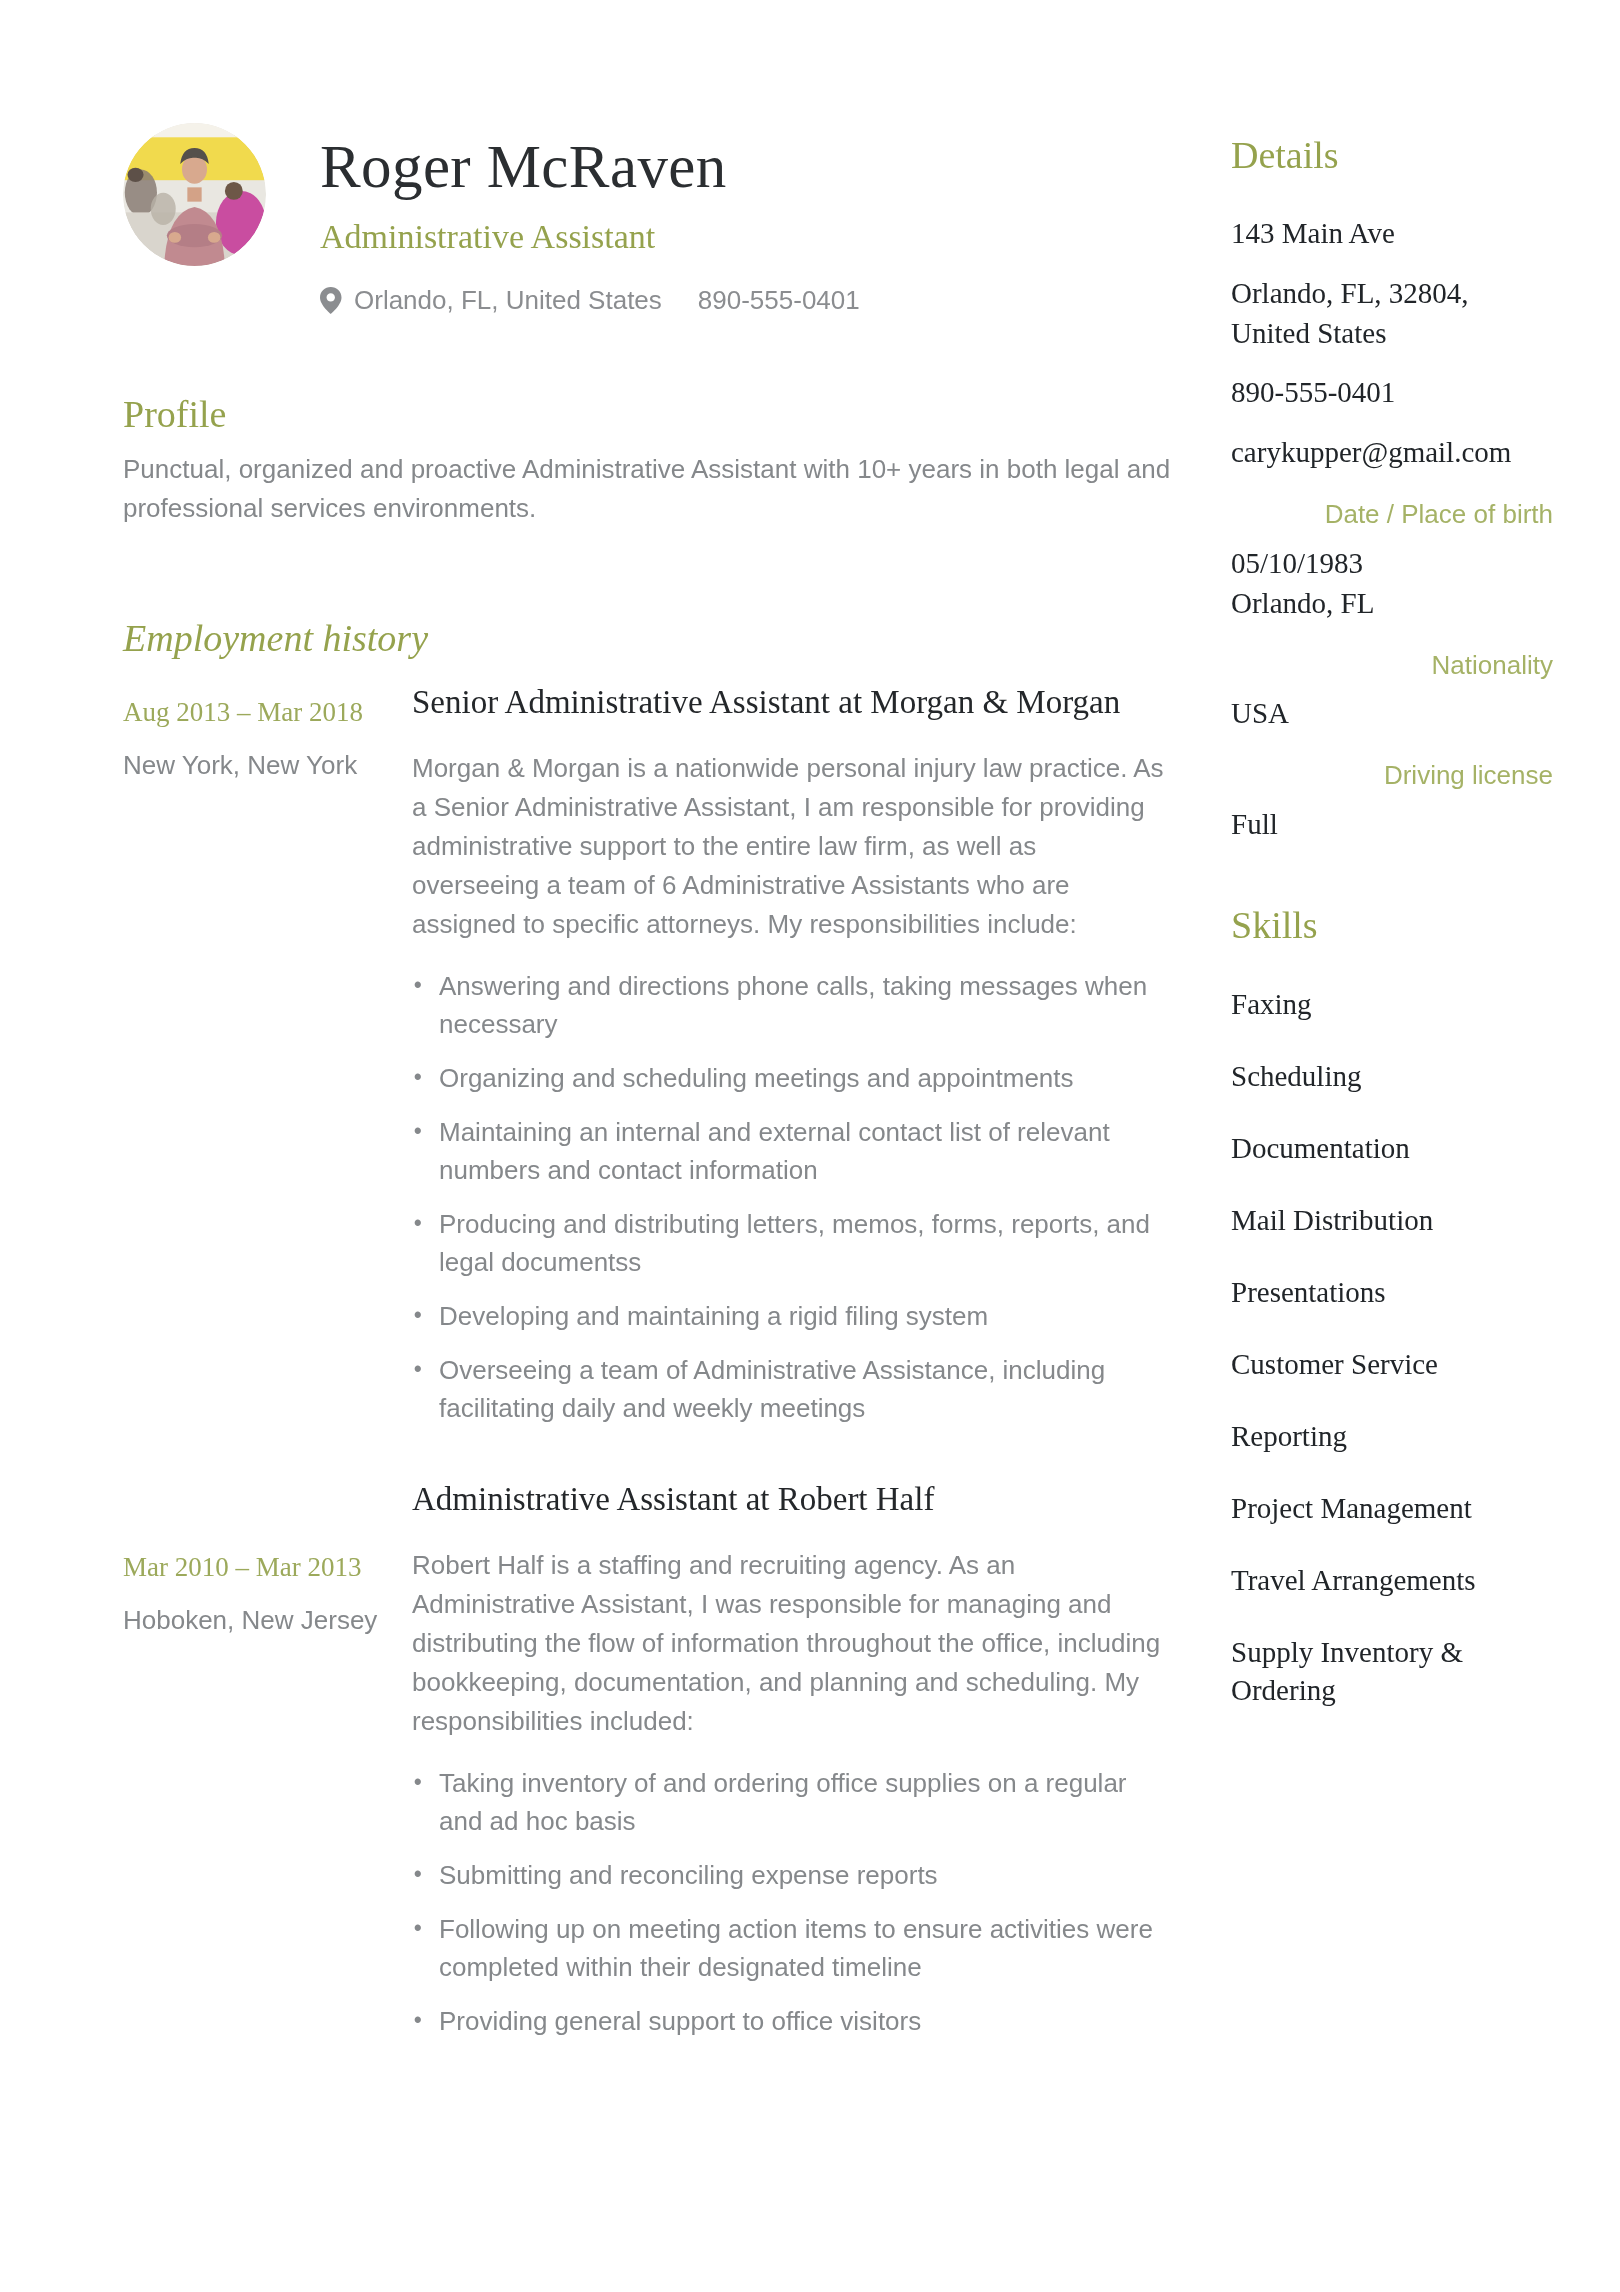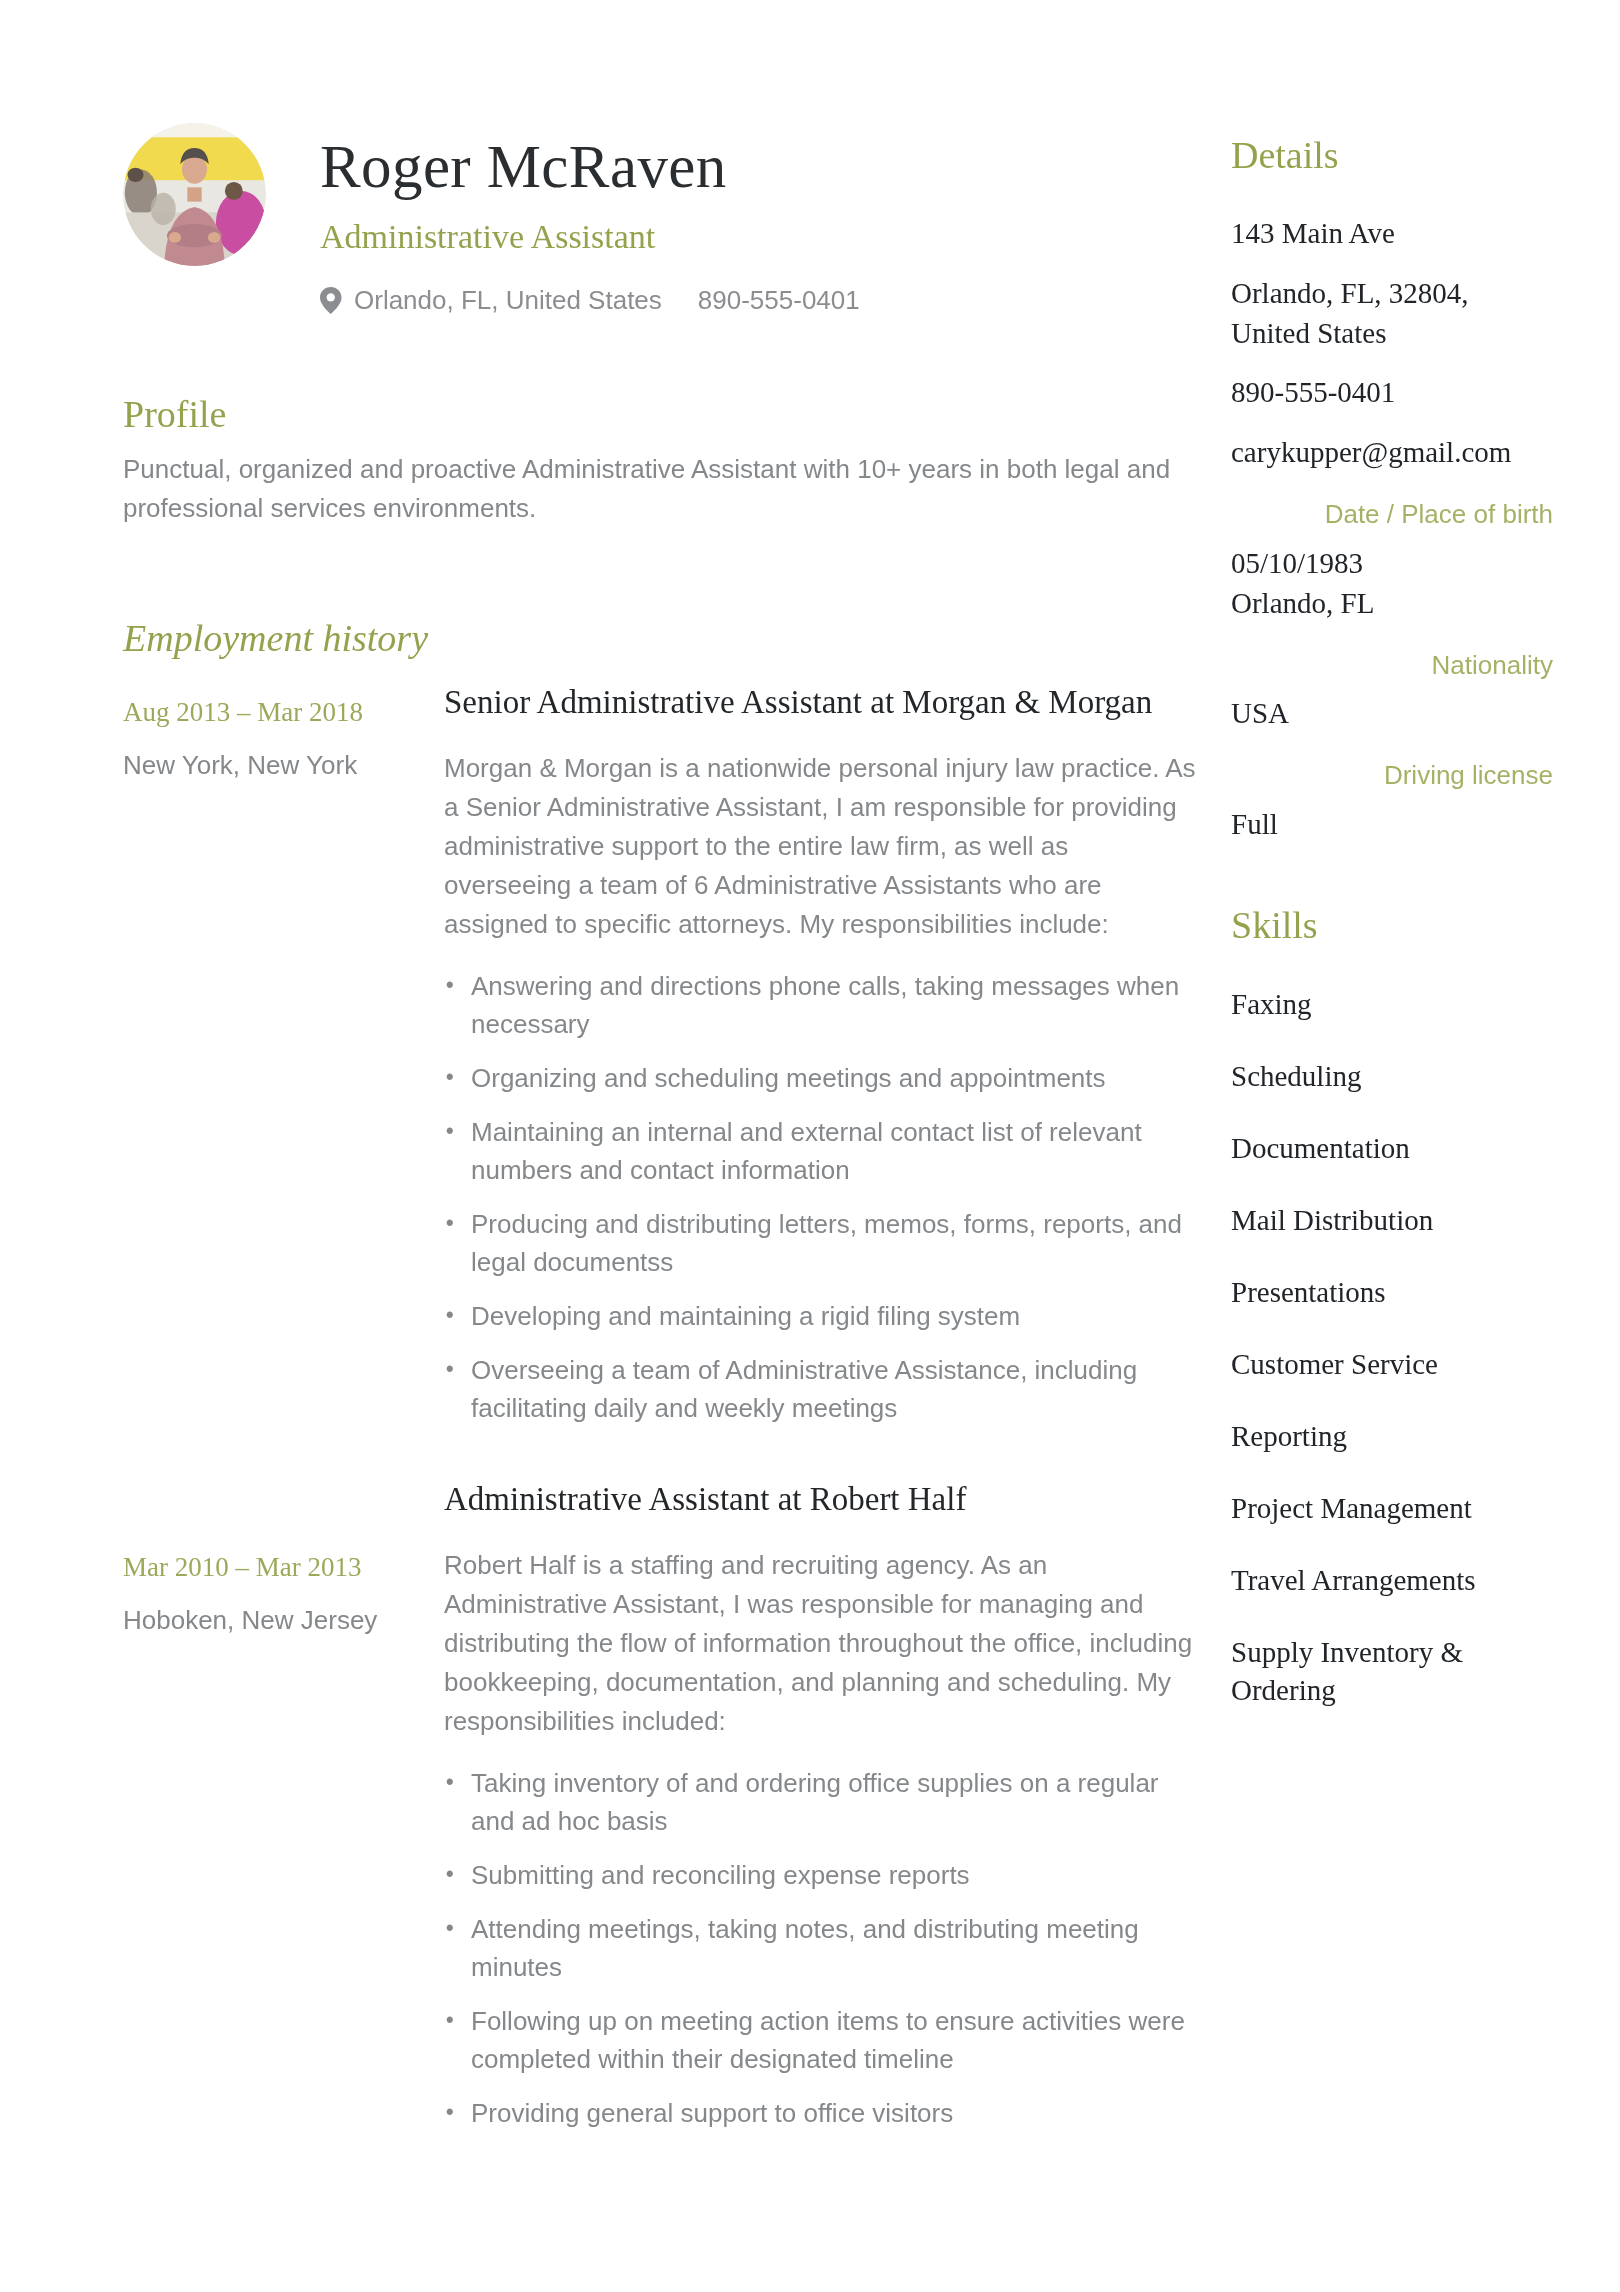--- a/index.html
+++ b/index.html
@@ -17,21 +17,21 @@
 
   
   .sec-heading{font-family:"Liberation Serif",serif;font-size:38px;color:#95a24d;}
   .profile-heading{position:absolute;left:123px;top:392px;}
   .profile-text{position:absolute;left:123px;top:450px;width:1070px;font-size:26px;line-height:39px;color:#85888b;}
   .employment-heading{position:absolute;left:123px;top:616px;font-style:italic;}
 
   .job-meta{position:absolute;left:123px;width:287px;}
   .job-meta .dates{font-family:"Liberation Serif",serif;font-size:27px;color:#9ca95b;}
   .job-meta .loc{font-size:26px;color:#85888b;margin-top:21.5px;}
-  .job-main{position:absolute;left:444px;width:757px;}
+  .job-main{position:absolute;left:412px;width:757px;}
   .job-title{font-family:"Liberation Serif",serif;font-size:33px;line-height:50px;color:#24272a;}
   .job-intro{font-size:26px;line-height:39px;color:#85888b;margin-top:21.5px;}
   ul.bullets{list-style:none;margin:23px 0 0 0;padding:0;}
   ul.bullets li{position:relative;padding-left:27px;font-size:26px;line-height:38px;color:#85888b;margin-bottom:16px;}
   ul.bullets li::before{content:"•";position:absolute;left:1.8px;top:-0.9px;color:#85888b;font-size:23px;}
 
   .job1-meta{top:697px;}
   .job1-main{top:677px;}
   .job2-meta{top:1552px;}
   .job2-main{top:1474px;}
@@ -118,21 +118,20 @@
   <div class="job-meta job2-meta">
     <div class="dates">Mar 2010 – Mar 2013</div>
     <div class="loc">Hoboken, New Jersey</div>
   </div>
   <div class="job-main job2-main">
     <div class="job-title">Administrative Assistant at Robert Half</div>
     <div class="job-intro">Robert Half is a staffing and recruiting agency. As an Administrative Assistant, I was responsible for managing and distributing the flow of information throughout the office, including bookkeeping, documentation, and planning and scheduling. My responsibilities included:</div>
     <ul class="bullets">
       <li>Taking inventory of and ordering office supplies on a regular and ad hoc basis</li>
       <li>Submitting and reconciling expense reports</li>
-      <li>Attending meetings, taking notes, and distributing meeting minutes</li>
       <li>Following up on meeting action items to ensure activities were completed within their designated timeline</li>
       <li>Providing general support to office visitors</li>
     </ul>
   </div>
 
   <div class="sidebar">
     <div class="sec-heading">Details</div>
     <div class="sb-val m-lg">143 Main Ave</div>
     <div class="sb-val m-md">Orlando, FL, 32804, United States</div>
     <div class="sb-val m-md">890-555-0401</div>

